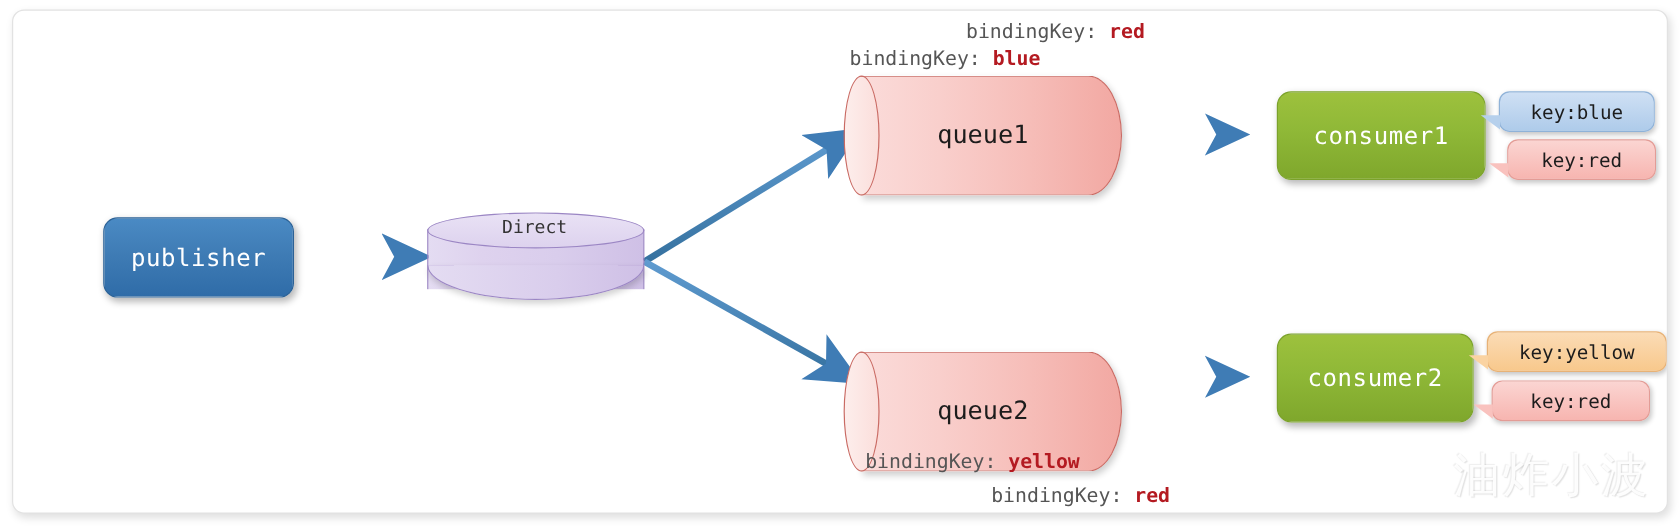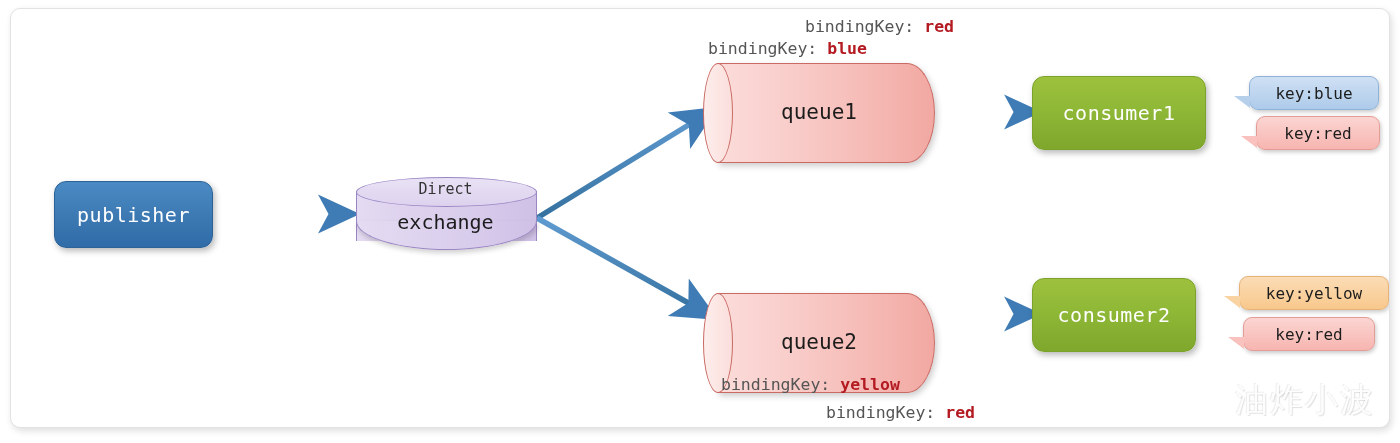--- a/index.html
+++ b/index.html
@@ -30,20 +30,21 @@
 
   
   .rbox {
     position: absolute;
     display: flex; align-items: center; justify-content: center;
     border-radius: 12px;
     color: #ffffff;
     font-size: 20px;
     letter-spacing: 0.5px;
     box-shadow: 2px 3px 6px rgba(0,0,0,0.28);
+    margin-left: 32px;
   }
   .rbox.publisher {
     background: linear-gradient(to bottom, #4a8ac4 0%, #3f7cb5 45%, #2f6ca8 100%);
     border: 1px solid #2c6296;
   }
   .rbox.consumer {
     background: linear-gradient(to bottom, #9dc13d 0%, #8fb837 45%, #7fa72c 100%);
     border: 1px solid #7ba22b;
   }
 
@@ -161,21 +162,21 @@
     bottom: 1px;
     border-width: 0 16px 12px 0;
     border-color: transparent #fad3a2 transparent transparent;
   }
 
   
   .watermark {
     position: absolute;
     right: 14px; bottom: 4px;
     font-family: "DejaVu Sans", "Liberation Sans", sans-serif;
-    font-size: 33px;
+    font-size: 39px;
     color: rgba(255,255,255,0.92);
     text-shadow: 1px 1px 1px rgba(0,0,0,0.12), -1px -1px 1px rgba(0,0,0,0.07);
     letter-spacing: 2px;
     user-select: none;
   }
 </style>
 </head>
 <body>
 
 <div id="canvas">
@@ -204,21 +205,20 @@
 
   <div class="rbox publisher" style="left:43px; top:172px; width:157px; height:65px;">
     <span>publisher</span>
   </div>
 
   <div class="exchange" style="left:345px; top:168px; width:179px; height:78px;">
     <div class="body"></div>
     <div class="bottom-cap"></div>
     <div class="top-cap"></div>
     <div class="lbl-top">Direct</div>
-    <div class="lbl-main">exchange</div>
   </div>
 
   <div class="queue" style="left:692px; top:54px; width:232px; height:98px;">
     <div class="qbody"></div>
     <div class="qcap"></div>
     <div class="qlabel">queue1</div>
   </div>
 
   <div class="queue" style="left:692px; top:256px; width:232px; height:98px;margin-top:28px;">
     <div class="qbody"></div>

